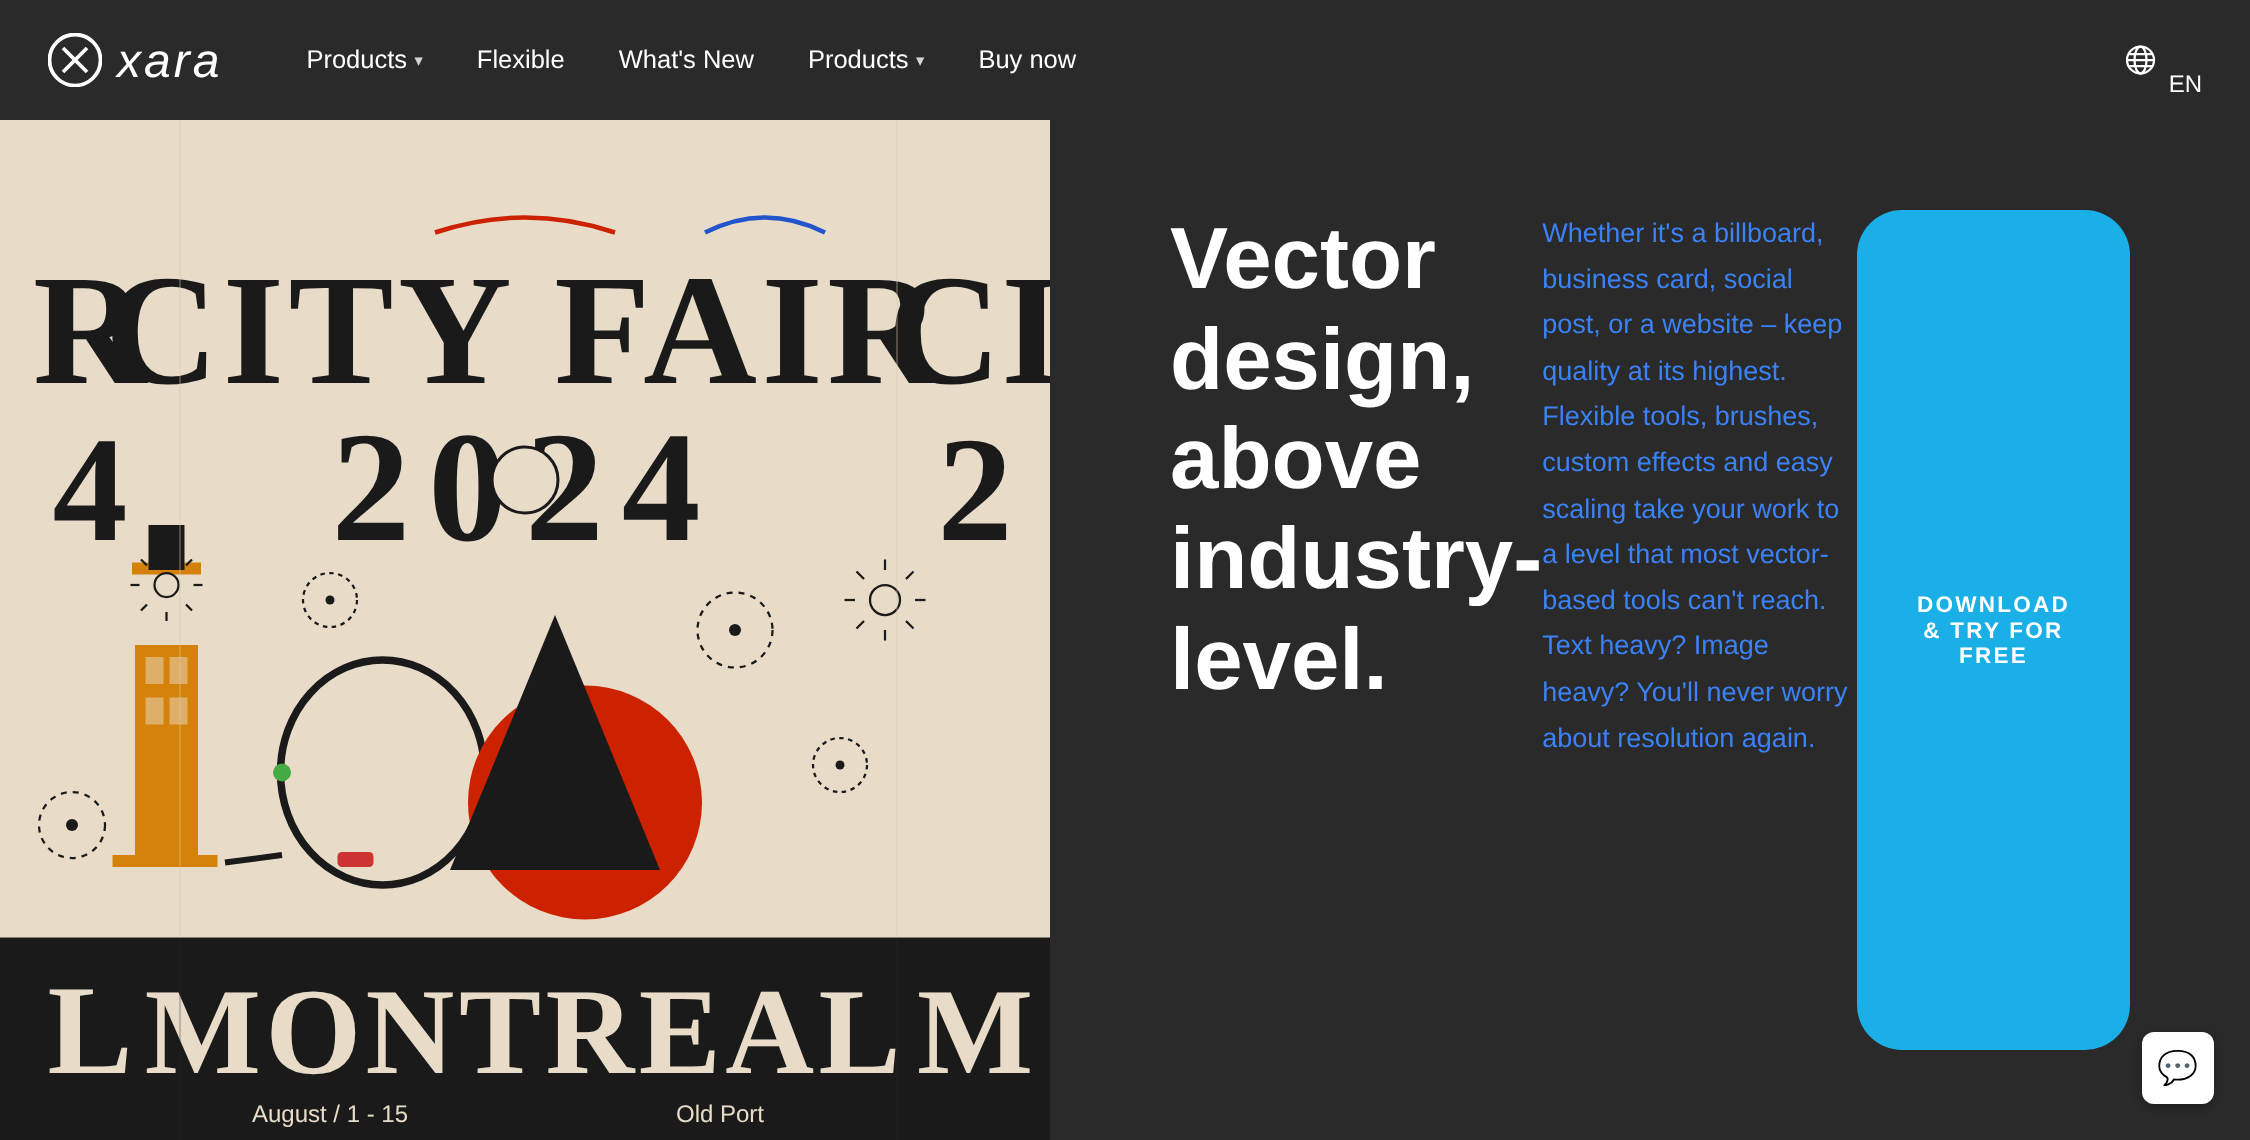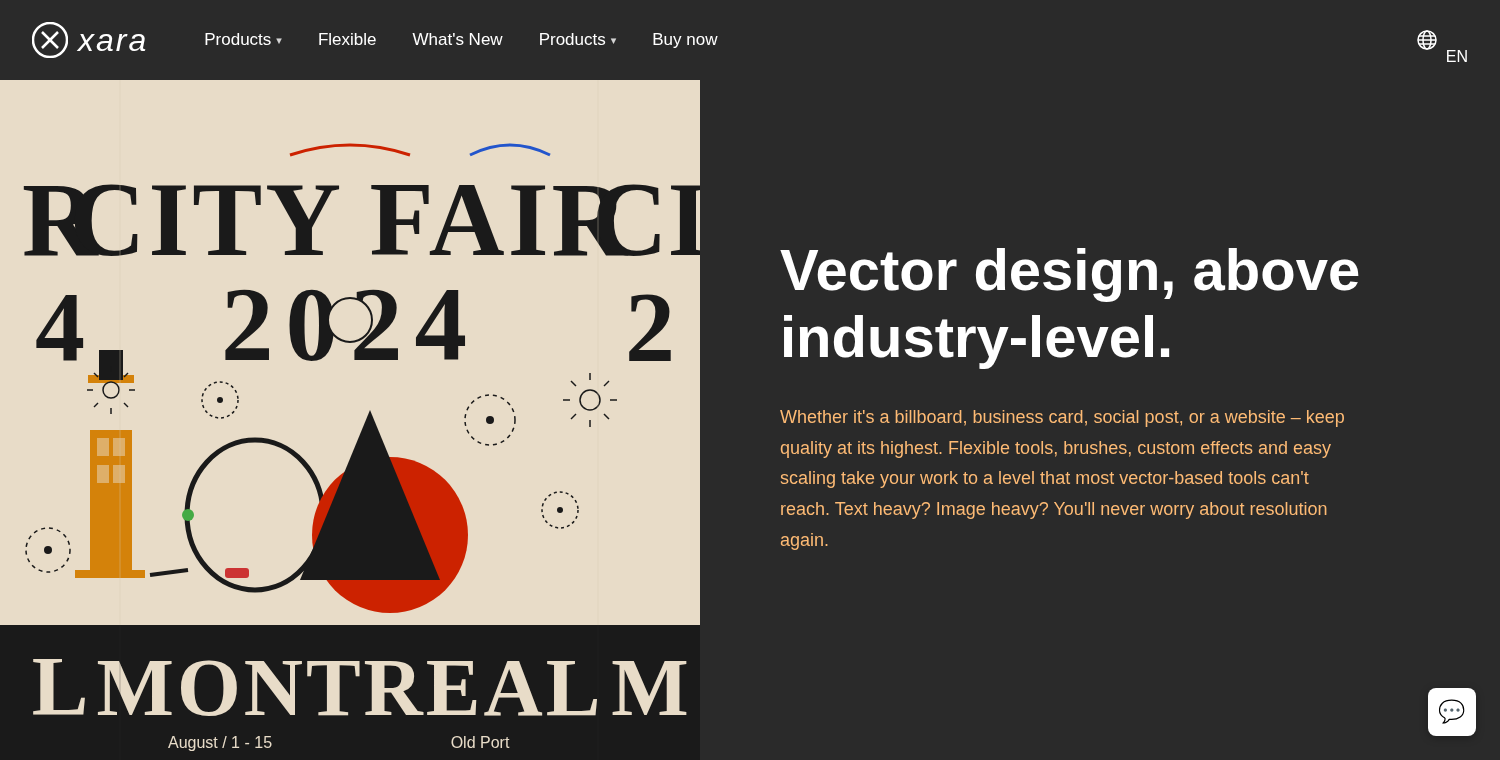--- a/index.html
+++ b/index.html
@@ -100,37 +100,37 @@
       height: 680px;
       position: relative;
       overflow: hidden;
       flex-shrink: 0;
     }
 
     
     .right-content {
       flex: 1;
       display: flex;
-      flex-direction: column;
+      flex-direction: row;
       justify-content: center;
       padding: 60px 80px;
       background-color: #2a2a2a;
     }
 
     .hero-title {
       font-size: 58px;
       font-weight: 700;
       color: #ffffff;
       line-height: 1.15;
       margin-bottom: 32px;
     }
 
     .hero-description {
       font-size: 18px;
-      color: #fdba74;
+      color: #3b82f6;
       line-height: 1.7;
       max-width: 580px;
       margin-bottom: 48px;
     }
 
     .cta-button {
       display: inline-flex;
       align-items: center;
       justify-content: center;
       padding: 18px 40px;
@@ -324,18 +324,21 @@
 
       <line x1="120" y1="0" x2="120" y2="545" stroke="#d4c9b0" stroke-width="1" opacity="0.4"></line>
 
       <line x1="598" y1="0" x2="598" y2="545" stroke="#d4c9b0" stroke-width="1" opacity="0.4"></line>
     </svg>
   </div>
 
   <div class="right-content">
     <h1 class="hero-title">Vector design, above industry-level.</h1>
     <p class="hero-description">Whether it's a billboard, business card, social post, or a website – keep quality at its highest. Flexible tools, brushes, custom effects and easy scaling take your work to a level that most vector-based tools can't reach. Text heavy? Image heavy? You'll never worry about resolution again.</p>
+    <button class="cta-button">
+      <span>DOWNLOAD &amp; TRY FOR FREE</span>
+    </button>
   </div>
 </div>
 
 <div class="chat-widget">
   <span class="chat-widget-icon">💬</span>
 </div>
 
 </body></html>

